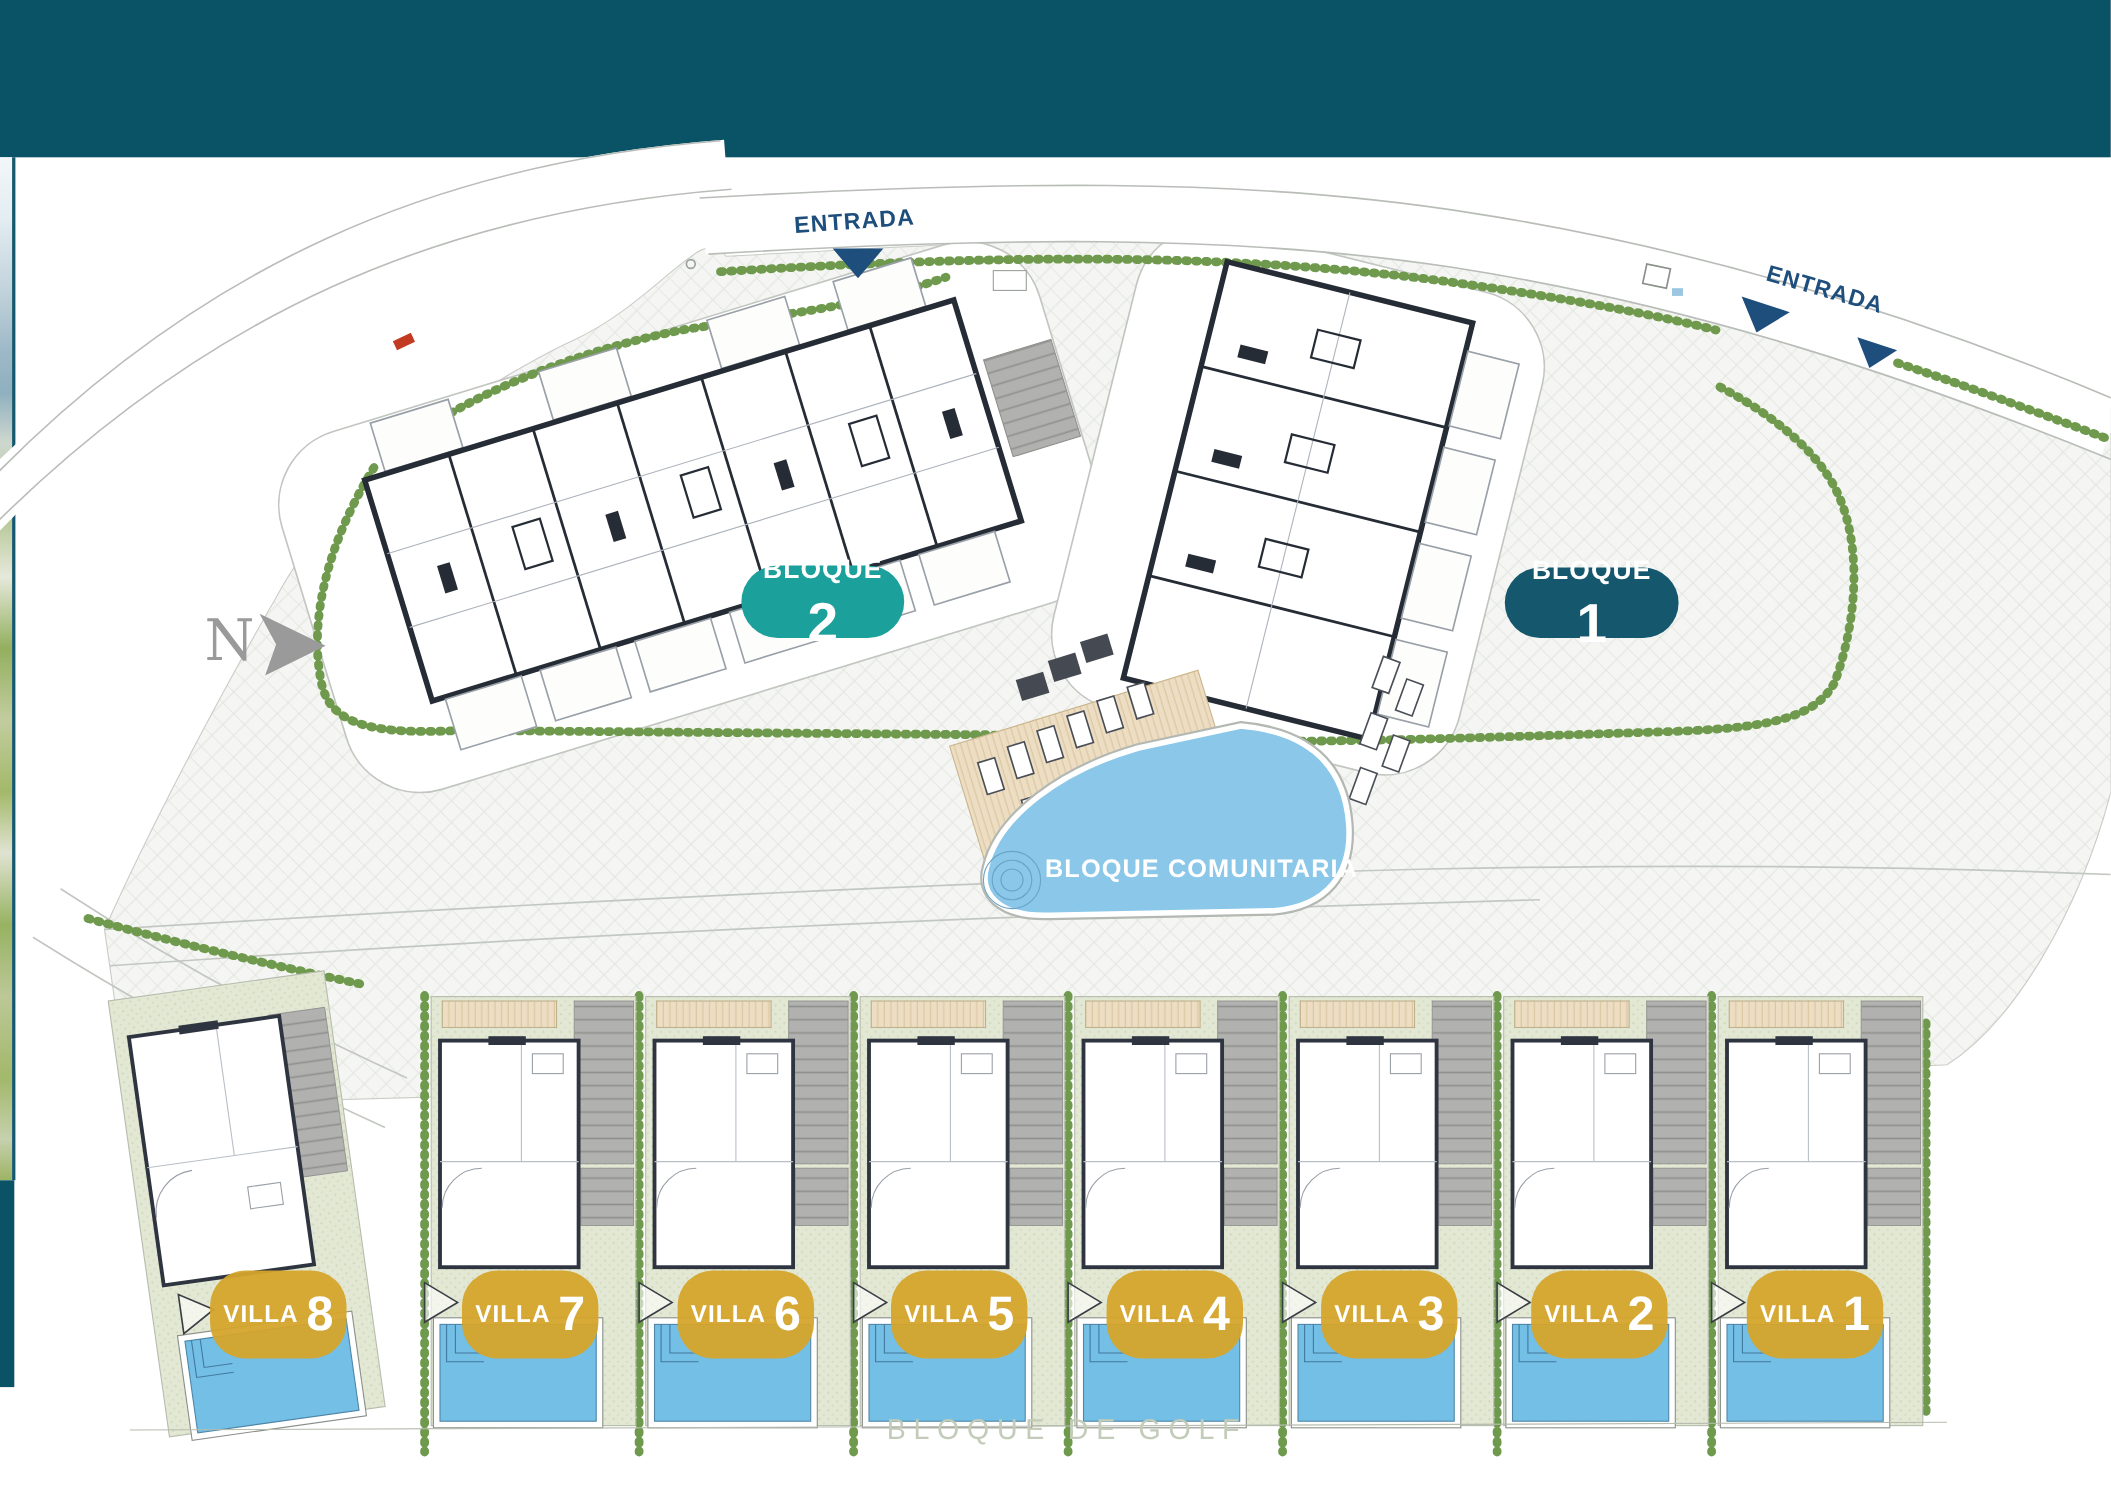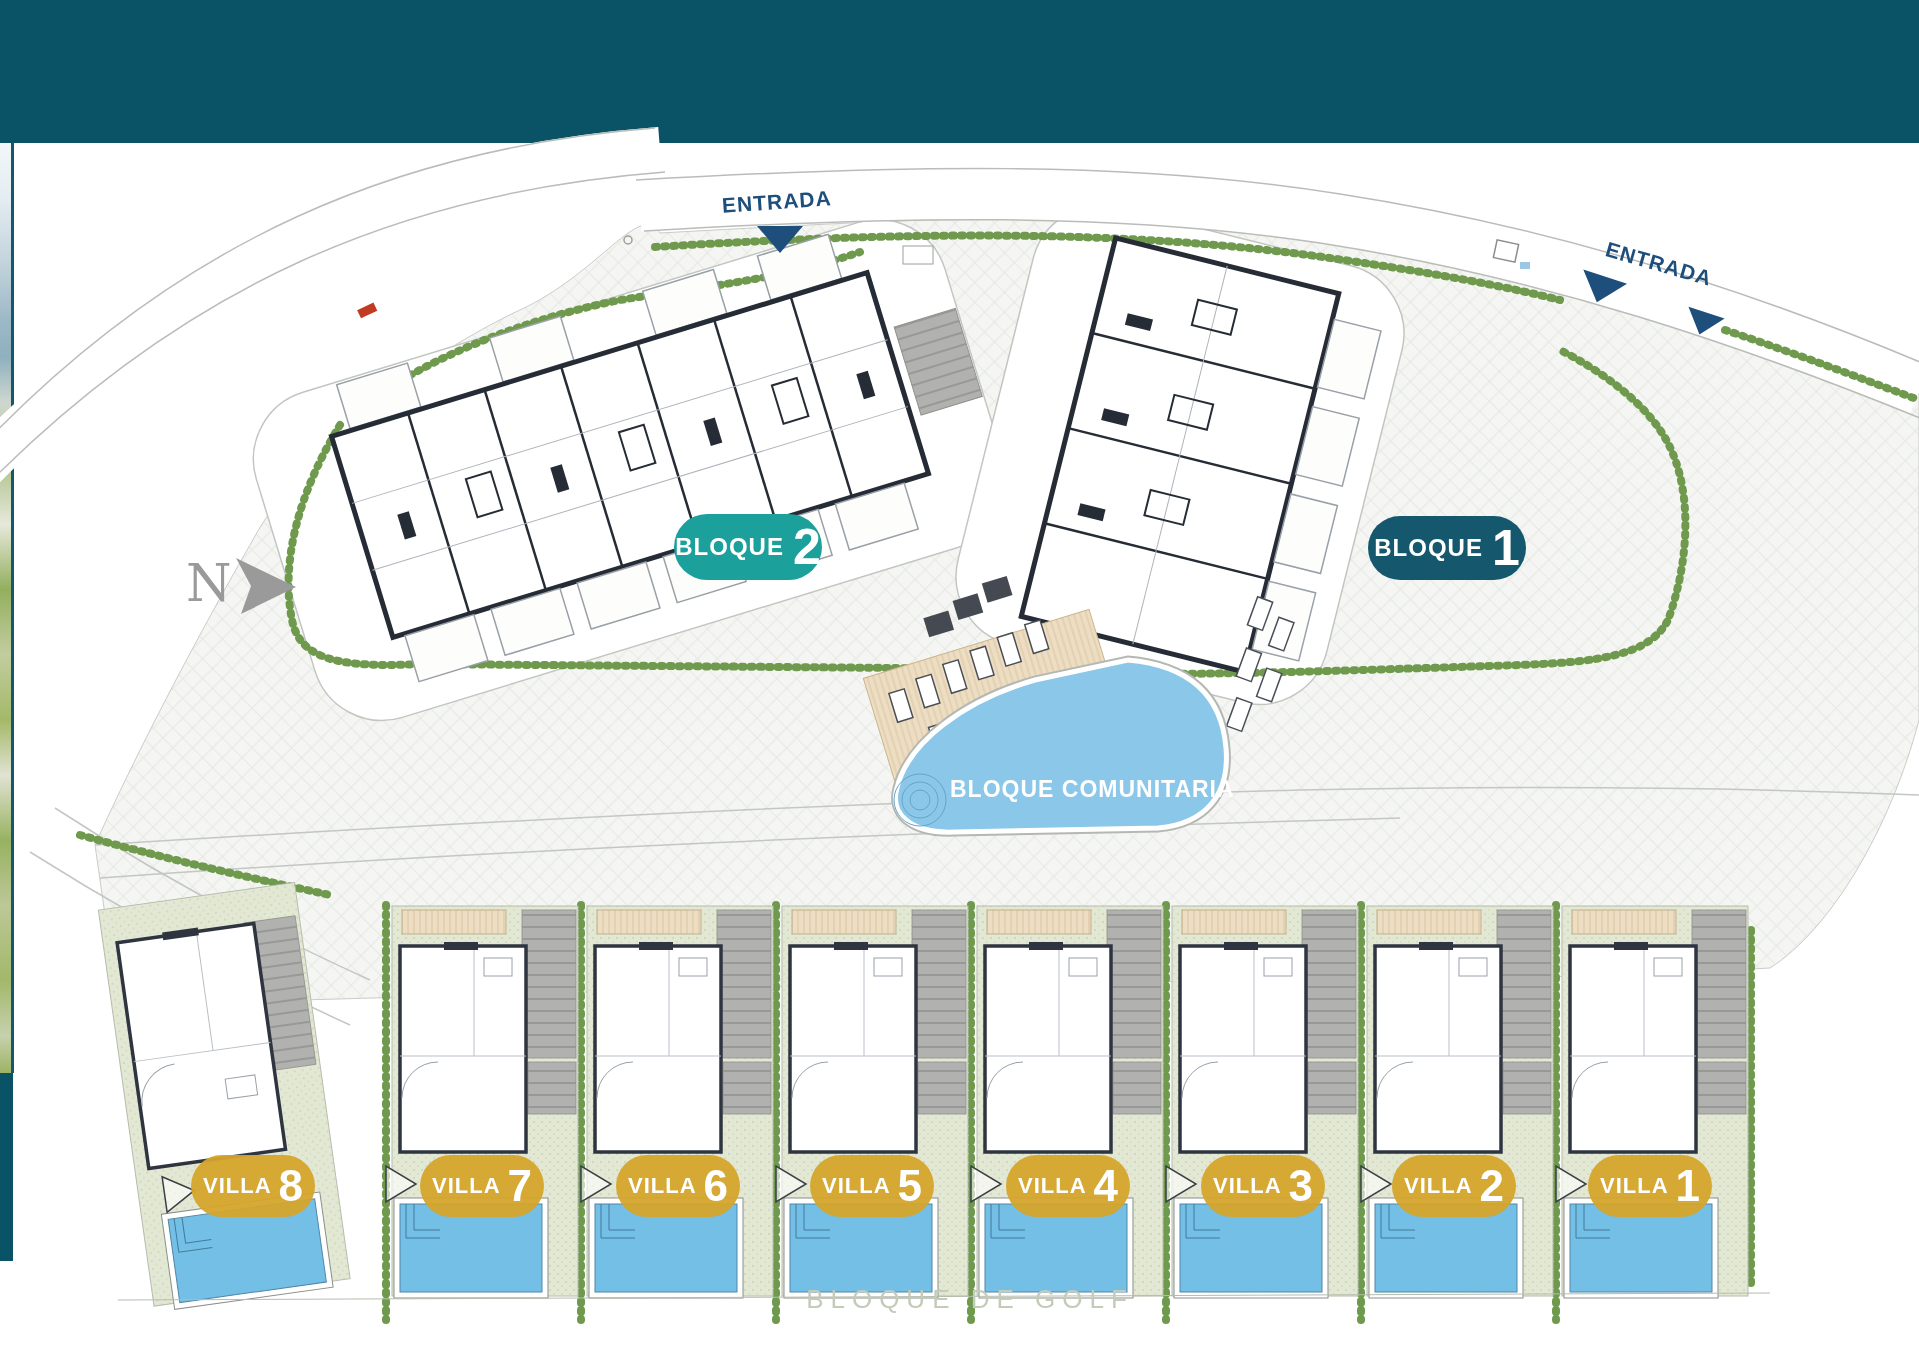--- a/index.html
+++ b/index.html
@@ -19,26 +19,26 @@
   
   .entrada{position:absolute;color:#1E4E7C;font-weight:bold;font-size:21px;letter-spacing:1px;white-space:nowrap;}
   .entrada-1{left:722px;top:190px;transform:rotate(-4deg);}
   .entrada-2{left:1604px;top:252px;transform:rotate(16deg);}
   .tri{position:absolute;width:0;height:0;border-left:23px solid transparent;border-right:23px solid transparent;border-top:27px solid #1E4E7C;}
   .tri-1{left:757px;top:226px;}
   .tri-2a{left:1578px;top:276px;transform:rotate(18deg);}
   .tri-2b{left:1684px;top:312px;transform:rotate(18deg);border-left-width:19px;border-right-width:19px;border-top-width:23px;}
   
   .badge{position:absolute;display:flex;align-items:center;justify-content:center;gap:9px;
-         border-radius:40px;color:#fff;}
+         border-radius:40px;color:#fff;flex-direction:column;}
   .badge .bname{font-weight:bold;font-size:24px;letter-spacing:1px;}
   .badge .bnum{font-weight:bold;font-size:50px;line-height:1;}
   .badge-b2{left:674px;top:514px;width:148px;height:66px;background:#1CA09B;}
   .badge-b1{left:1368px;top:516px;width:158px;height:64px;background:#15586E;}
-  .vbadge{position:absolute;top:1155px;width:124px;height:62px;display:flex;align-items:center;
+  .vbadge{position:absolute;top:1155px;width:124px;height:80px;display:flex;align-items:center;
           justify-content:center;gap:7px;border-radius:32px;background:rgba(213,164,43,0.95);color:#fff;}
   .vbadge .vname{font-weight:bold;font-size:22px;letter-spacing:1px;}
   .vbadge .vnum{font-weight:bold;font-size:44px;line-height:1;}
   .vb0{left:191px;}.vb1{left:420px;}.vb2{left:616px;}.vb3{left:810px;}
   .vb4{left:1006px;}.vb5{left:1201px;}.vb6{left:1392px;}.vb7{left:1588px;}
   
   .piscina{position:absolute;left:950px;top:776px;width:260px;text-align:center;color:#fff;
            font-weight:bold;font-size:23px;letter-spacing:1px;white-space:nowrap;}
   .campo{position:absolute;left:790px;top:1284px;width:360px;text-align:center;color:#C3CBB9;
          font-size:26px;letter-spacing:7px;white-space:nowrap;}

